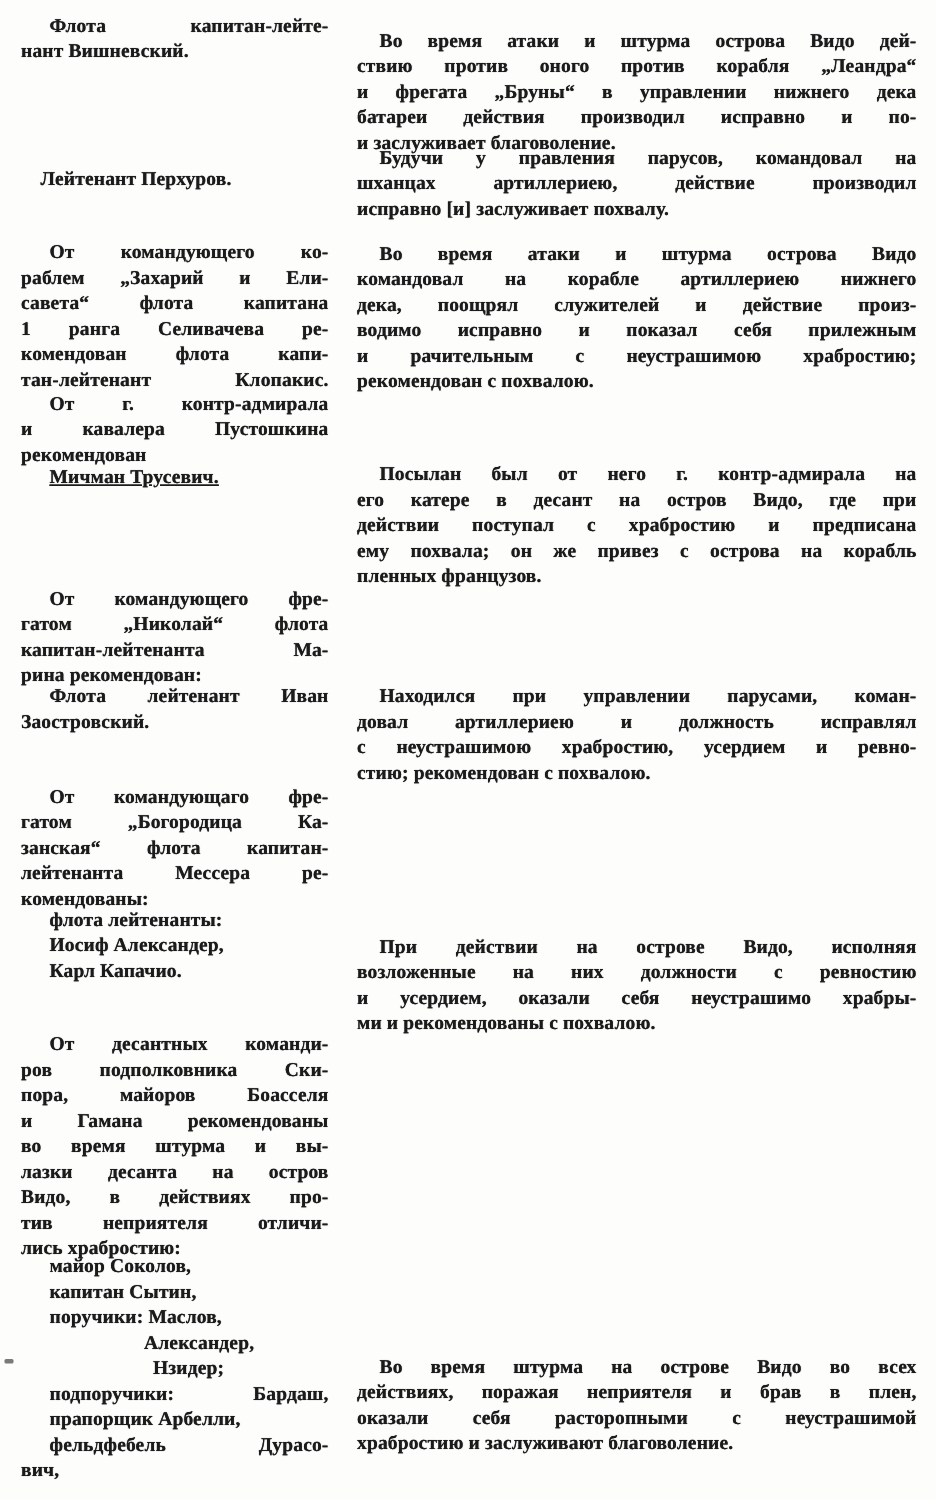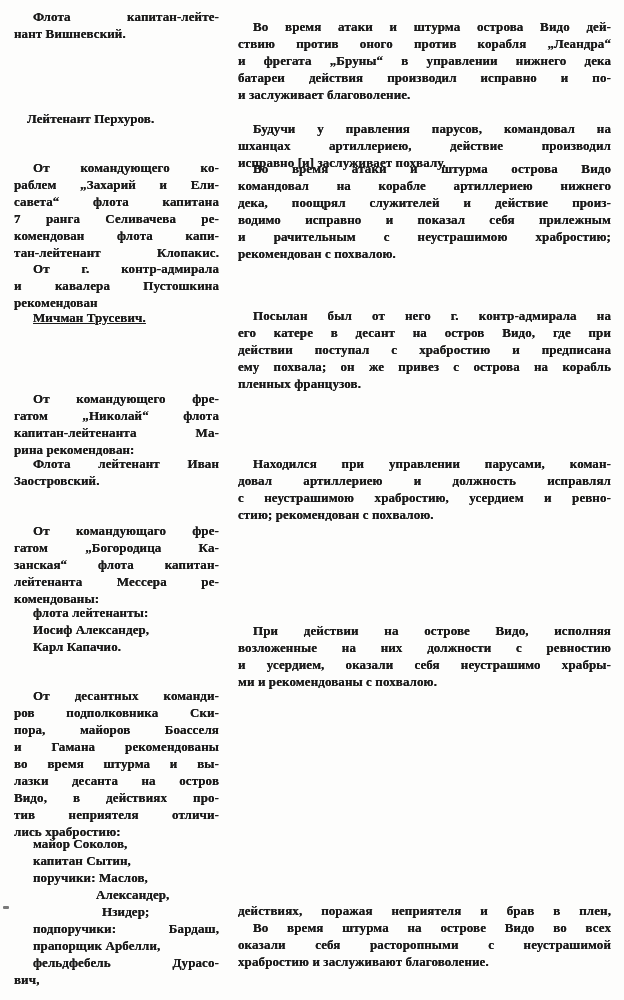--- a/index.html
+++ b/index.html
@@ -51,21 +51,21 @@
         <div class="line just" style="text-indent: 19px;">Флота капитан-лейте-</div>
         <div class="line">нант Вишневский.</div>
       </div>
       <div class="block" style="top: 110px;">
         <div class="line" style="text-indent: 13px;">Лейтенант Перхуров.</div>
       </div>
       <div class="block" style="top: 159px;">
         <div class="line just" style="text-indent: 19px;">От командующего ко-</div>
         <div class="line just">раблем „Захарий и Ели-</div>
         <div class="line just">савета“ флота капитана</div>
-        <div class="line just">7 ранга Селивачева ре-</div>
+        <div class="line just">1 ранга Селивачева ре-</div>
         <div class="line just">комендован флота капи-</div>
         <div class="line just">тан-лейтенант Клопакис.</div>
       </div>
       <div class="block" style="top: 260px;">
         <div class="line just" style="text-indent: 19px;">От г. контр-адмирала</div>
         <div class="line just">и кавалера Пустошкина</div>
         <div class="line">рекомендован</div>
       </div>
       <div class="block" style="top: 309px; text-decoration: underline;">
         <div class="line" style="text-indent: 19px;">Мичман Трусевич.</div>
@@ -116,21 +116,21 @@
       </div>
     </div>
   <div class="col col-right" id="right-col">
       <div class="block" style="top: 18px;">
         <div class="line just" style="text-indent: 15px;">Во время атаки и штурма острова Видо дей-</div>
         <div class="line just">ствию против оного против корабля „Леандра“</div>
         <div class="line just">и фрегата „Бруны“ в управлении нижнего дека</div>
         <div class="line just">батареи действия производил исправно и по-</div>
         <div class="line">и заслуживает благоволение.</div>
       </div>
-      <div class="block" style="top: 120px;">
+      <div class="block" style="top: 96px;">
         <div class="line just" style="text-indent: 15px;">Будучи у правления парусов, командовал на</div>
         <div class="line just">шханцах артиллериею, действие производил</div>
         <div class="line">исправно [и] заслуживает похвалу.</div>
       </div>
       <div class="block" style="top: 160px;">
         <div class="line just" style="text-indent: 15px;">Во время атаки и штурма острова Видо</div>
         <div class="line just">командовал на корабле артиллериею нижнего</div>
         <div class="line just">дека, поощрял служителей и действие произ-</div>
         <div class="line just">водимо исправно и показал себя прилежным</div>
         <div class="line just">и рачительным с неустрашимою храбростию;</div>
@@ -149,20 +149,20 @@
         <div class="line just">с неустрашимою храбростию, усердием и ревно-</div>
         <div class="line">стию; рекомендован с похвалою.</div>
       </div>
       <div class="block" style="top: 622px;">
         <div class="line just" style="text-indent: 15px;">При действии на острове Видо, исполняя</div>
         <div class="line just">возложенные на них должности с ревностию</div>
         <div class="line just">и усердием, оказали себя неустрашимо храбры-</div>
         <div class="line">ми и рекомендованы с похвалою.</div>
       </div>
       <div class="block" style="top: 902px;">
+        <div class="line just" style="text-indent: 15px;">Во время штурма на острове Видо во всех</div>
         <div class="line just">действиях, поражая неприятеля и брав в плен,</div>
-        <div class="line just" style="text-indent: 15px;">Во время штурма на острове Видо во всех</div>
         <div class="line just">оказали себя расторопными с неустрашимой</div>
         <div class="line">храбростию и заслуживают благоволение.</div>
       </div>
     </div>
   <div class="print-dash"></div>
 </div>
 
 </body></html>

